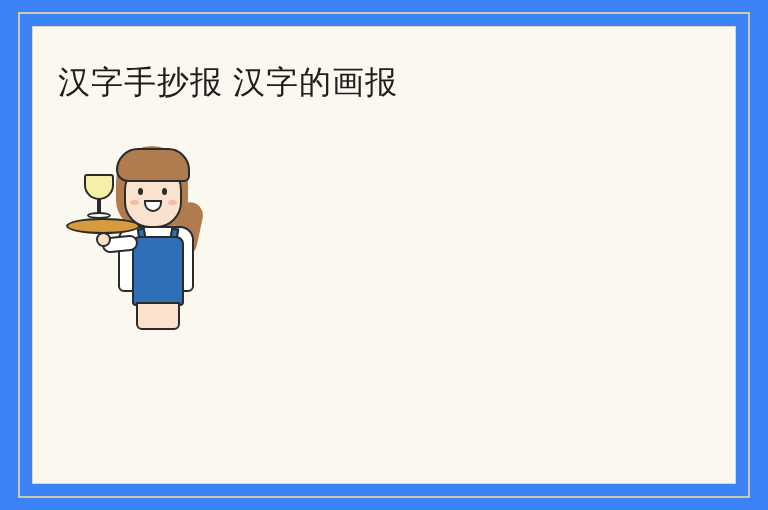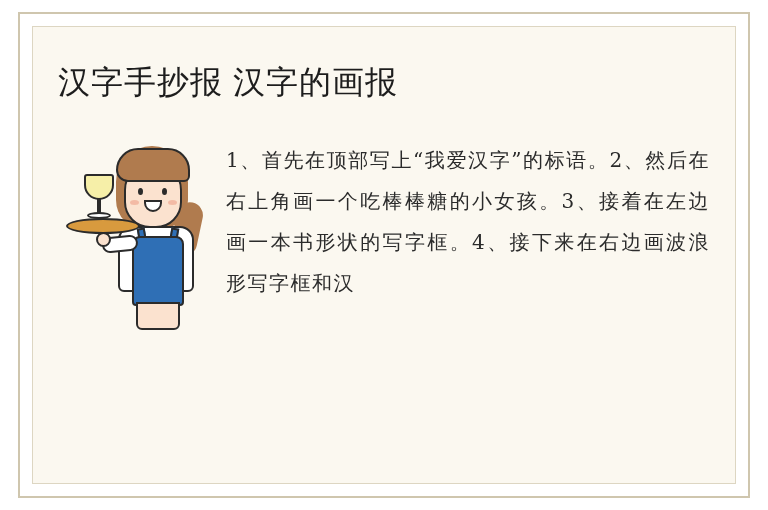--- a/index.html
+++ b/index.html
@@ -10,21 +10,21 @@
     width: 768px;
     height: 510px;
     background: #f5f0e4;
     font-family: "Liberation Sans", sans-serif;
     overflow: hidden;
   }
   .page {
     position: relative;
     width: 768px;
     height: 510px;
-    background: #ffffff;
+    background: #3b82f6;
     box-sizing: border-box;
   }
   .outer-frame {
     position: absolute;
     left: 18px;
     top: 12px;
     right: 18px;
     bottom: 12px;
     border: 2px solid #cfc6ae;
     box-sizing: border-box;
@@ -292,16 +292,15 @@
         <div class="mouth"></div>
         <div class="arm-left"></div>
         <div class="hand"></div>
         <div class="tray"></div>
         <div class="glass-foot"></div>
         <div class="glass-stem"></div>
         <div class="glass-bowl"></div>
       </div>
     </div>
 
-    <div class="body-text">1、首先在顶部写上“我爱汉字”的标语。2、然后在右上角画一个吃棒棒糖的小女孩。3、接着在左边画一本书形状的写字框。4、接下来在右边画波浪形写字框和汉</div>
 
   </div>
 </div>
 
 </body></html>

